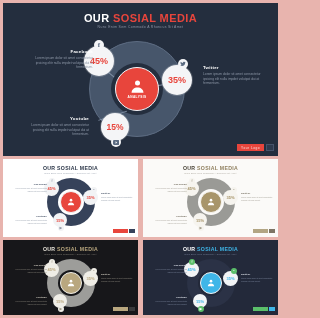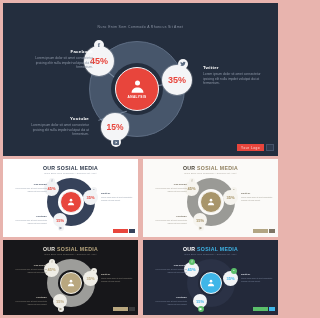--- a/index.html
+++ b/index.html
@@ -110,20 +110,23 @@
 
   .person svg { display:block; width:100%; height:100%; }
 </style>
 </head>
 <body>
 
 <div class="page">
 
   <div class="slide" id="main-slide">
 
+    <div class="title">
+      <span class="w">OUR </span><span class="r">SOSIAL MEDIA</span>
+    </div>
     <div class="subtitle">Nunc Enim Sem Commodo A Rhoncus Sit Amet</div>
 
     <div class="donut" id="main-donut"></div>
     <div id="main-donut-hole"></div>
 
     <div class="conn" style="left:111px; top:74px; width:34px; transform:rotate(-140deg);"></div>
     <div class="conn" style="left:155px; top:82px; width:28px; transform:rotate(-8deg);"></div>
     <div class="conn" style="left:124px; top:108px; width:30px; transform:rotate(162deg);"></div>
 
     <div class="center-badge">

